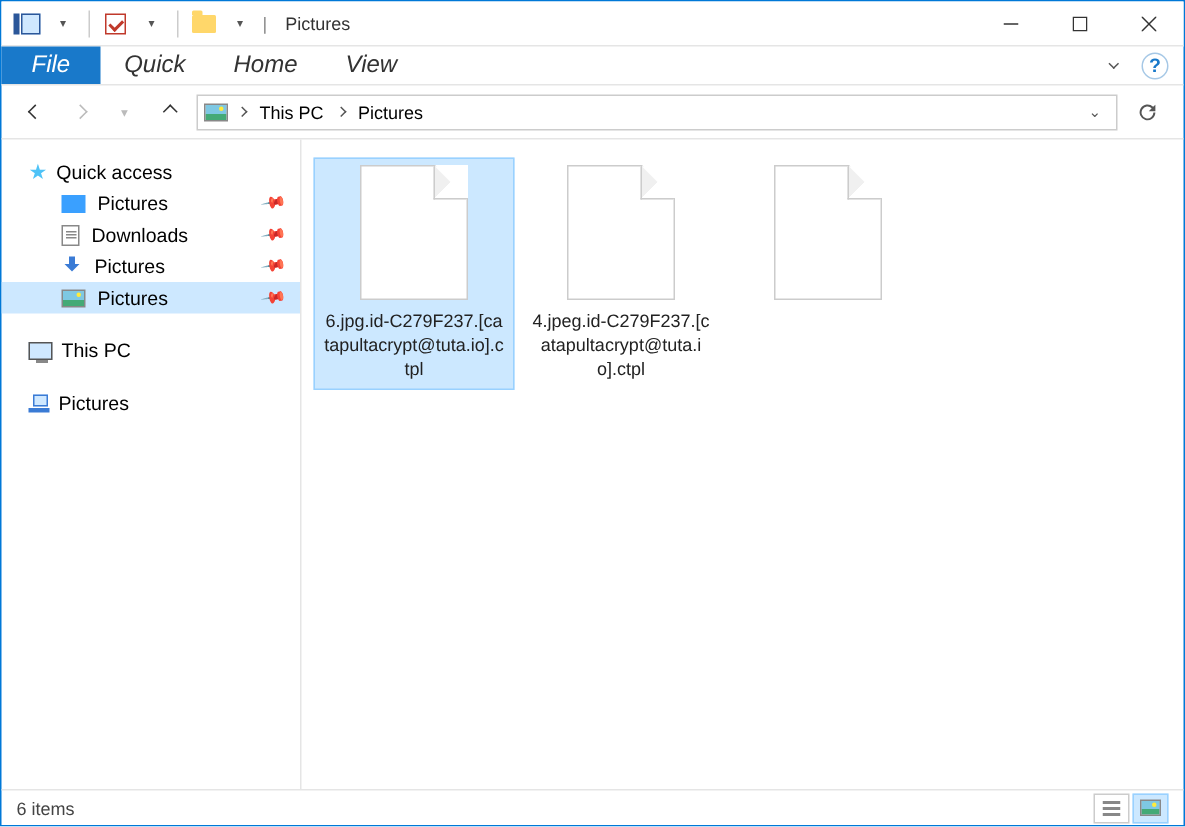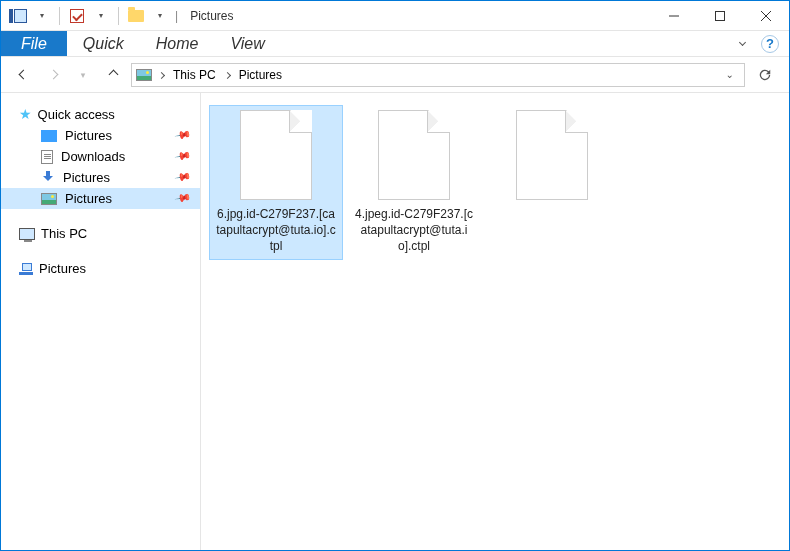--- a/index.html
+++ b/index.html
@@ -229,14 +229,29 @@
           <div class="file-name">4.jpeg.id-C279F237.[catapultacrypt@tuta.io].ctpl</div>
         </div>
         <div class="file-item">
           <div class="file-icon">
             <div class="fold"></div>
           </div>
         </div>
       </div>
   </div>
 
+  <div class="statusbar">
+    <span>6 items</span>
+    <div class="view-toggles">
+      <div class="vt">
+        <svg width="12" height="10" viewBox="0 0 12 10">
+            <rect y="0" width="12" height="2" fill="#888"></rect>
+            <rect y="4" width="12" height="2" fill="#888"></rect>
+            <rect y="8" width="12" height="2" fill="#888"></rect>
+          </svg>
+      </div>
+      <div class="vt active">
+        <span class="pic-i" style="width:14px;height:11px;"></span>
+      </div>
+    </div>
+  </div>
 
 </div>
 
 </body></html>

